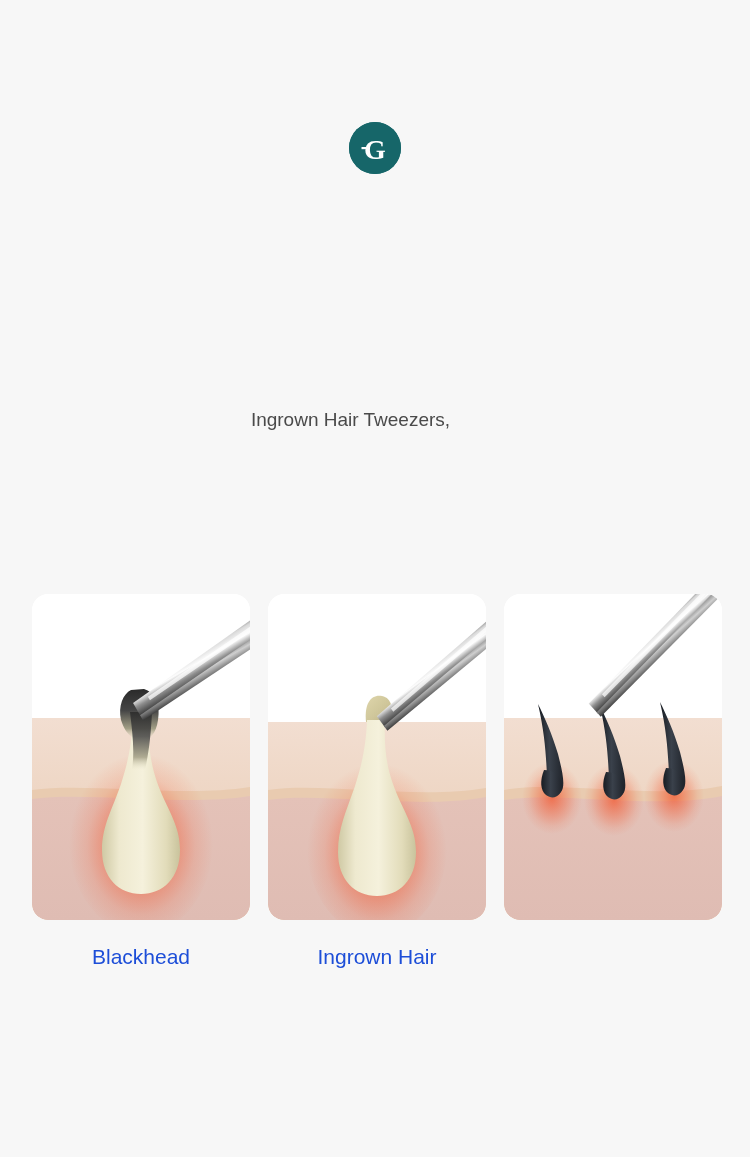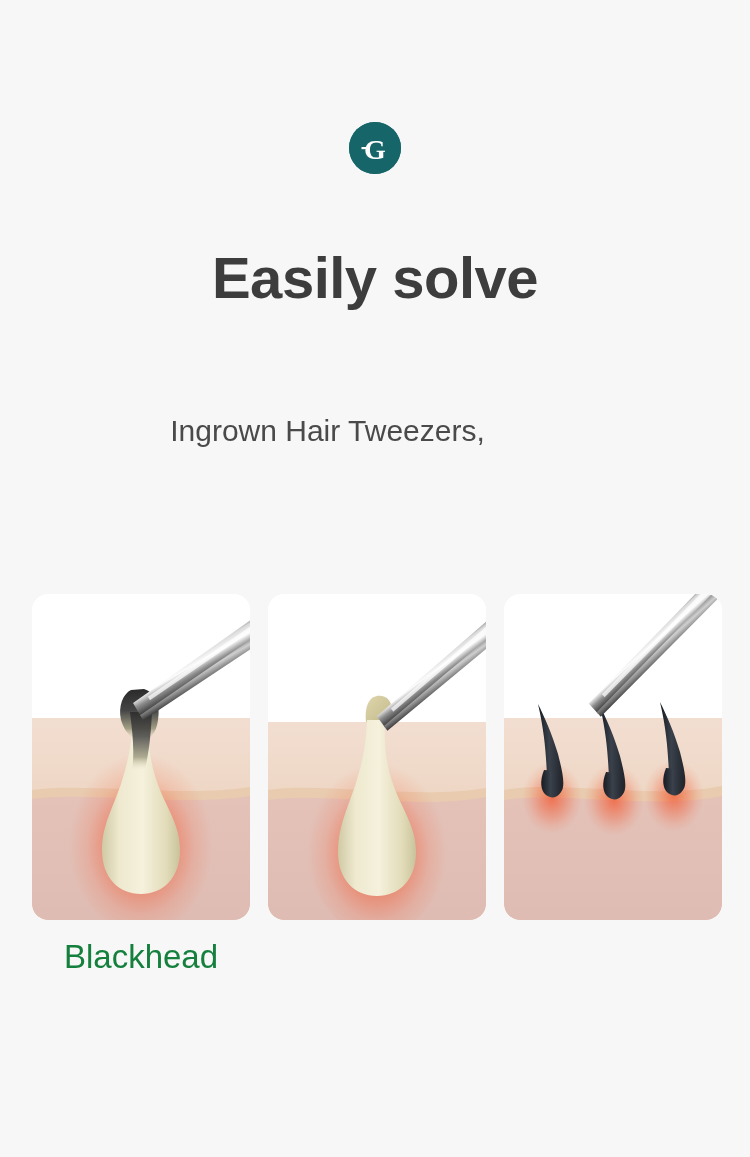--- a/index.html
+++ b/index.html
@@ -50,24 +50,25 @@
     letter-spacing: -0.5px;
   }
   .headline .line { display: block; }
 
   .subhead {
     position: absolute;
     left: 0;
     top: 383px;
     width: 655px;
     text-align: center;
-    font-size: 30px;
+    font-size: 19px;
     line-height: 36px;
     font-weight: normal;
     color: #4a4a4a;
+    padding-left: 23px;
   }
   .subhead .line { display: block; }
 
   
   .cards {
     position: absolute;
     left: 32px;
     top: 594px;
     width: 690px;
     height: 326px;
@@ -93,40 +94,39 @@
     position: absolute;
     left: 32px;
     top: 940px;
     width: 690px;
     display: flex;
     gap: 18px;
   }
   .caption {
     width: 218px;
     text-align: center;
-    font-size: 33px;
-    color: #15803d;
+    font-size: 21px;
+    color: #1d4ed8;
     line-height: 34px;
   }
 </style>
 </head>
 <body>
 
 <div class="page">
 
   <div class="brand-logo">
     <svg viewBox="0 0 52 52" width="52" height="52" aria-hidden="true">
       <circle cx="26" cy="26" r="26" fill="#166669"></circle>
       <text x="26" y="36.5" text-anchor="middle" font-family="Liberation Serif, serif" font-size="28" font-weight="bold" fill="#ffffff">G</text>
       <rect x="12.5" y="25" width="8" height="2.2" fill="#ffffff"></rect>
     </svg>
   </div>
 
   <h1 class="headline">
-    <span class="line">Easily solve</span>
   </h1>
 
   <p class="subhead">
     <span class="line">Ingrown Hair Tweezers,</span>
   </p>
 
   <div class="cards">
 
     <div class="card">
       <svg viewBox="0 0 218 326" preserveAspectRatio="none" aria-hidden="true">
@@ -339,15 +339,16 @@
             <path d="M88 114 L300 100 L300 108 L88 120 Z" fill="url(#met3b)"></path>
             <path d="M104 104 L300 92 L300 96 L104 108 Z" fill="#ffffff" opacity="0.72"></path>
           </g>
         </g>
       </svg>
     </div>
   </div>
 
   <div class="captions">
     <div class="caption">Blackhead</div>
+    <div class="caption">Ingrown Hair</div>
   </div>
 
 </div>
 
 </body></html>

